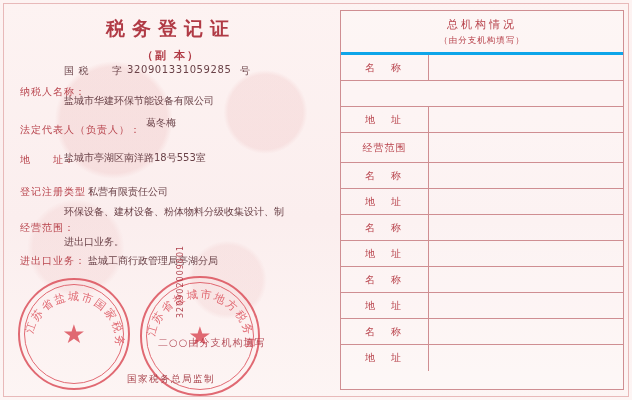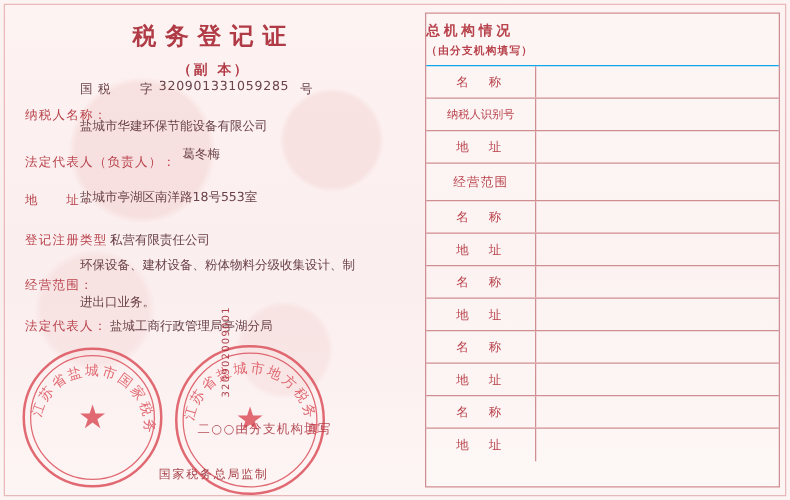--- a/index.html
+++ b/index.html
@@ -154,26 +154,25 @@
   
   .right {
     position: absolute;
     left: 340px; top: 10px;
     width: 284px; height: 380px;
     border: 1px solid #cf8e92;
     box-sizing: border-box;
     background: rgba(255,255,255,0.25);
   }
   .sec-head {
-    text-align: left;
+    text-align: center;
     color: #b8434c;
-    border-bottom: 1px solid #0ea5e9;
+    border-bottom: 3px solid #0ea5e9;
     padding: 6px 0 5px 0;
     box-sizing: border-box;
-    font-weight: bold;
   }
   .sec-head .h1 {
     font-size: 11px;
     letter-spacing: 3px;
     font-family: "DejaVu Serif", "Liberation Serif", serif;
   }
   .sec-head .h2 {
     font-size: 8.5px;
     letter-spacing: 1px;
     margin-top: 3px;
@@ -237,21 +236,21 @@
     </div>
     <div class="val-line" style="left:80px; top:179px;">私营有限责任公司</div>
 
     <div class="field" style="left:12px; top:215px;">
       <span class="lbl">经营范围：</span>
     </div>
     <div class="val-line" style="left:56px; top:199px;">环保设备、建材设备、粉体物料分级收集设计、制</div>
     <div class="val-line" style="left:56px; top:229px;text-align:right;">进出口业务。</div>
 
     <div class="field" style="left:12px; top:248px;">
-      <span class="lbl">法定代表人：</span>
+      <span class="lbl">进出口业务：</span>
     </div>
     <div class="val-line" style="left:80px; top:248px;">盐城工商行政管理局亭湖分局</div>
 
     <div class="stamp stamp-a">
       <div class="ring"></div>
       <svg class="arc" viewBox="0 0 108 108">
         <path id="arcA" d="M 12,62 A 42,42 0 1 1 96,62" fill="none"></path>
         <text><textPath href="#arcA" startOffset="6%">江苏省盐城市国家税务局</textPath></text>
       </svg>
       <div class="star">★</div>
@@ -276,21 +275,20 @@
     <div class="sec-head">
       <div class="h1">总机构情况</div>
       <div class="h2">（由分支机构填写）</div>
     </div>
 
     <div class="row">
       <div class="rl">名　称</div>
       <div class="rv"></div>
     </div>
     <div class="row">
-      <div class="rl" style="letter-spacing:0px; font-size:9px;">纳税人识别号</div>
       <div class="rv"></div>
     </div>
     <div class="row">
       <div class="rl">地　址</div>
       <div class="rv"></div>
     </div>
     <div class="row" style="height:30px;">
       <div class="rl" style="letter-spacing:1px;">经营范围</div>
       <div class="rv"></div>
     </div>

